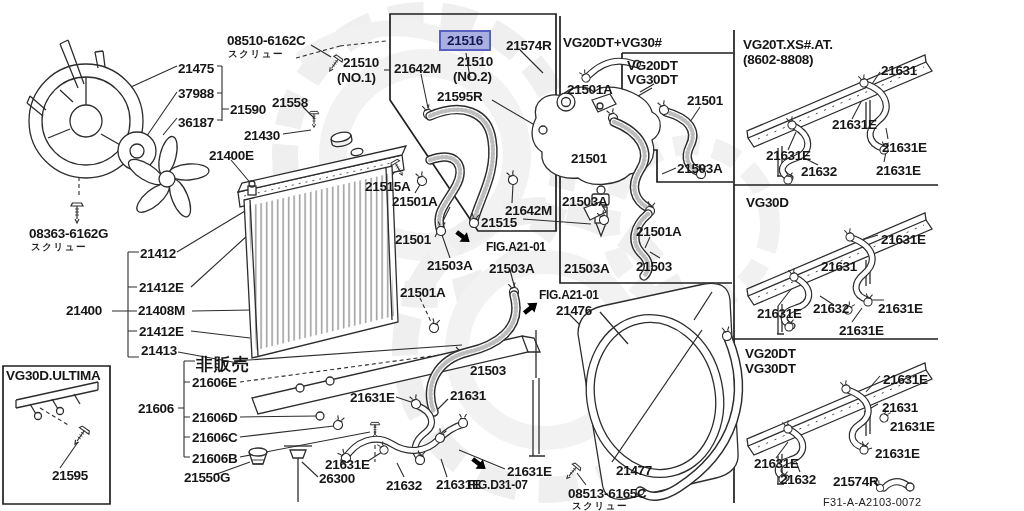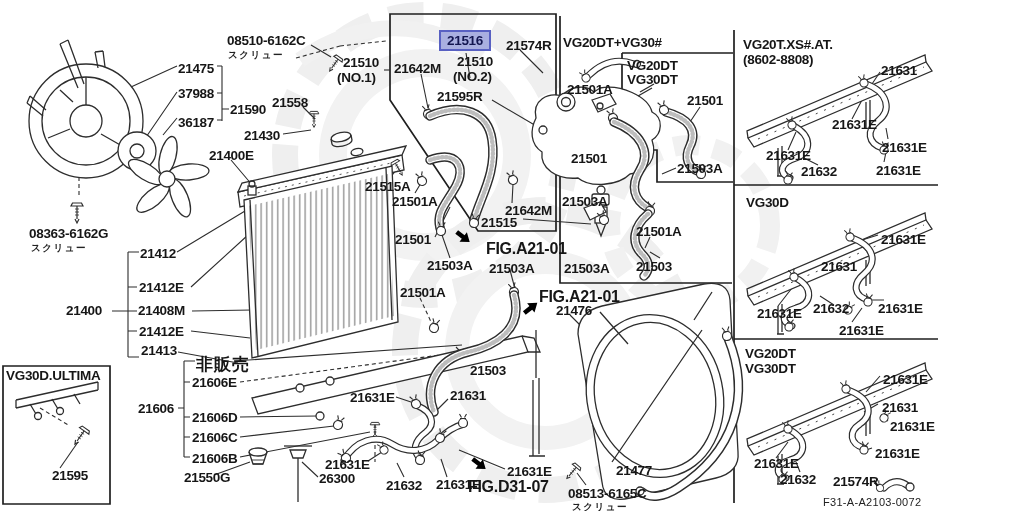--- a/index.html
+++ b/index.html
@@ -1,23 +1,23 @@
 <!DOCTYPE html>
 <html><head>
 <meta charset="utf-8">
 <style>
   html,body{margin:0;padding:0;background:#fff;}
   .stage{position:relative;width:1024px;height:511px;background:#fff;overflow:hidden;
          font-family:"Liberation Sans",sans-serif;}
   svg.art{position:absolute;left:0;top:0;z-index:1;}
   .pl{position:absolute;z-index:3;font-weight:700;font-size:13.5px;color:#161616;
       letter-spacing:-0.3px;white-space:nowrap;line-height:1;}
-  .sm{font-size:16px;}
+  .sm{font-size:12px;}
   .jp{position:absolute;z-index:3;font-weight:700;font-size:9.5px;color:#222;
-      letter-spacing:1.5px;white-space:nowrap;line-height:1;}
+      letter-spacing:1.5px;white-space:nowrap;line-height:1;font-family:Liberation Serif, serif;}
   .ft{position:absolute;z-index:3;font-weight:400;font-size:11px;color:#222;
       letter-spacing:0.3px;white-space:nowrap;line-height:1;}
   .hl{background:#a9afe0;border:2px solid #5860c2;padding:2px 6px 1px 6px;color:#131650;}
   .ln{fill:none;stroke:#2d2d2d;stroke-width:1.3;}
   .lnw{fill:#fff;stroke:#2d2d2d;stroke-width:1.3;}
   .bx{fill:none;stroke:#1f1f1f;stroke-width:1.7;}
   .ld{fill:none;stroke:#2d2d2d;stroke-width:1.1;}
   .lds{fill:none;stroke:#2d2d2d;stroke-width:1.1;stroke-dasharray:4 3;}
   .hoseo{fill:none;stroke:#2d2d2d;stroke-width:9.5;stroke-linecap:round;}
   .hosei{fill:none;stroke:#fff;stroke-width:6.6;stroke-linecap:round;}

